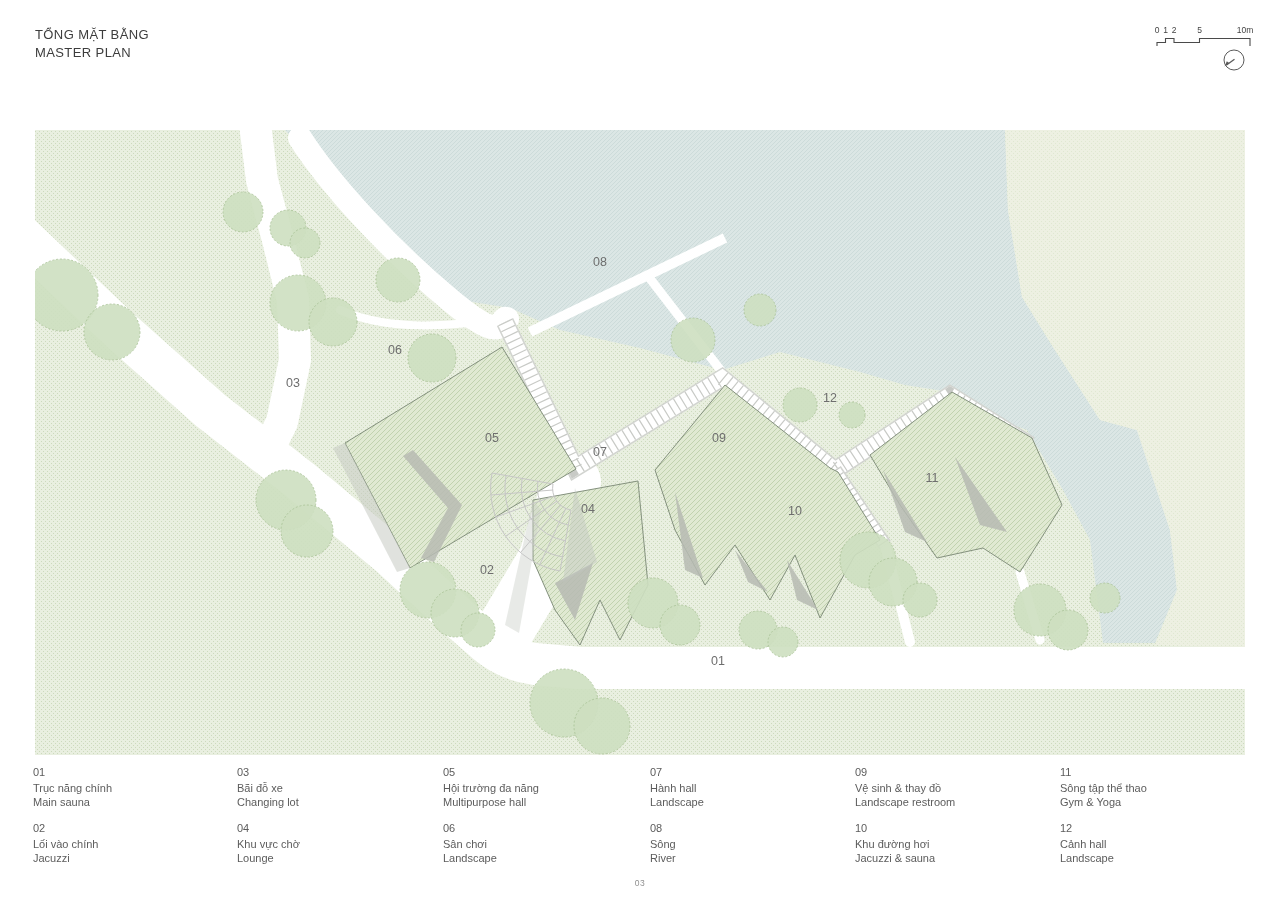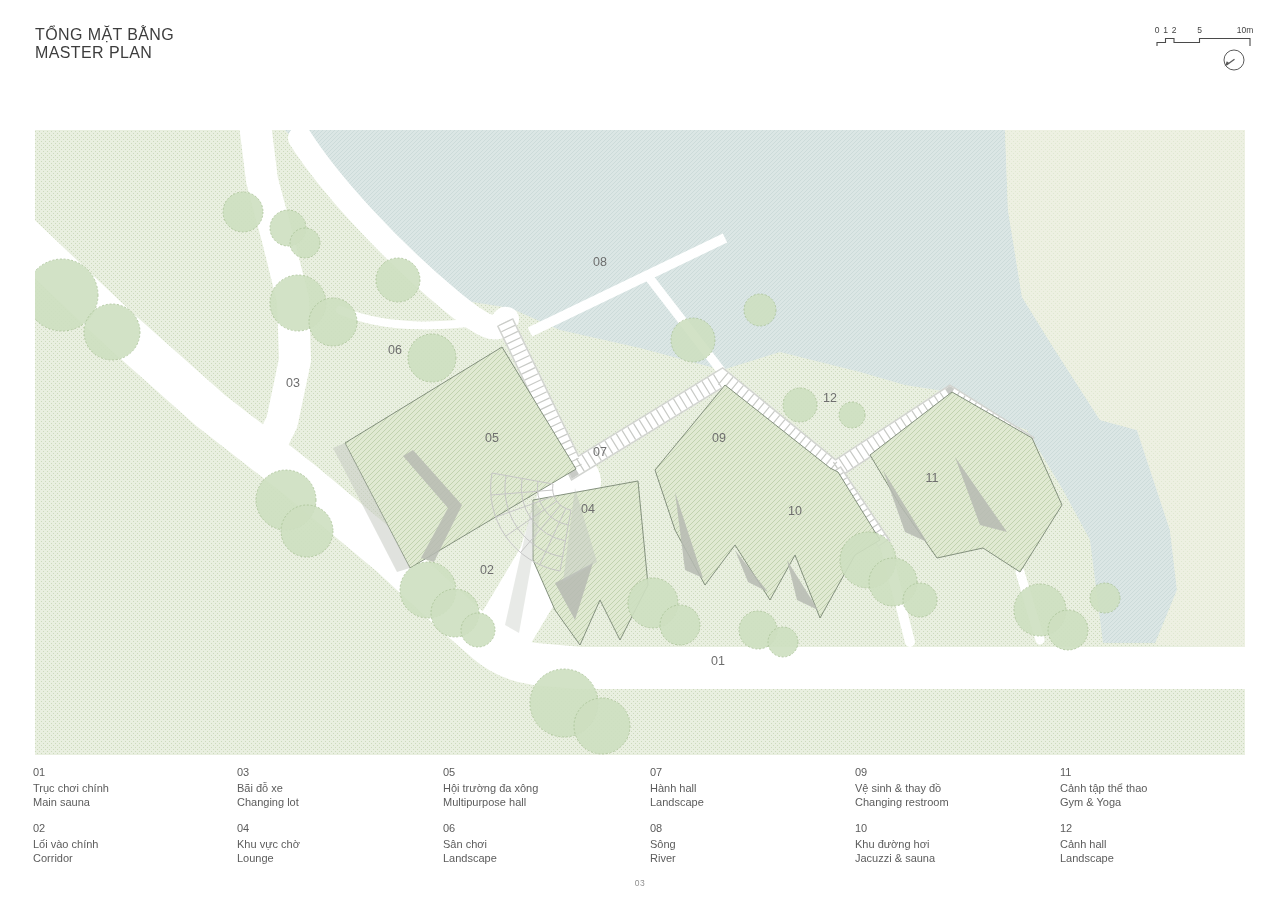--- a/index.html
+++ b/index.html
@@ -1,20 +1,20 @@
 <!DOCTYPE html>
 <html><head>
 <meta charset="utf-8">
 <style>
   html,body{margin:0;padding:0;background:#ffffff;}
   .page{
     position:relative;width:1280px;height:904px;background:#ffffff;overflow:hidden;
     font-family:"Liberation Sans", sans-serif;
   }
-  .title-block{position:absolute;left:35px;top:26px;color:#3d3d3d;font-size:16px;
+  .title-block{position:absolute;left:35px;top:26px;color:#3d3d3d;font-size:13px;
     line-height:18px;font-weight:500;letter-spacing:.4px;}
   .scalebar{position:absolute;left:1155px;top:24px;}
   .plan-wrap{position:absolute;left:35px;top:130px;width:1210px;height:625px;}
   .legend{position:absolute;left:0;top:760px;width:1280px;color:#5c5c5c;font-size:11px;line-height:14.5px;}
   .legend-item{position:absolute;width:190px;}
   .legend-item .num{display:block;margin-bottom:1px;}
   .col1{left:33px}.col2{left:237px}.col3{left:443px}.col4{left:650px}.col5{left:855px}.col6{left:1060px}
   .row1{top:5px}.row2{top:61px}
   .footer-page{position:absolute;left:0;top:878px;width:1280px;text-align:center;
     font-size:8.5px;color:#8f8f8f;letter-spacing:.5px;}
@@ -185,71 +185,71 @@
         <text class="marker" x="760" y="385">10</text>
         <text class="marker" x="897" y="352">11</text>
         <text class="marker" x="795" y="272">12</text>
       </g>
     </svg>
   </div>
 
   <div class="legend">
     <div class="legend-item col1 row1">
       <span class="num">01</span>
-      <div>Trục chơi chính</div>
+      <div>Trục năng chính</div>
       <div>Main sauna</div>
     </div>
     <div class="legend-item col1 row2">
       <span class="num">02</span>
       <div>Lối vào chính</div>
-      <div>Corridor</div>
+      <div>Jacuzzi</div>
     </div>
     <div class="legend-item col2 row1">
       <span class="num">03</span>
       <div>Bãi đỗ xe</div>
       <div>Changing lot</div>
     </div>
     <div class="legend-item col2 row2">
       <span class="num">04</span>
       <div>Khu vực chờ</div>
       <div>Lounge</div>
     </div>
     <div class="legend-item col3 row1">
       <span class="num">05</span>
-      <div>Hội trường đa xông</div>
+      <div>Hội trường đa năng</div>
       <div>Multipurpose hall</div>
     </div>
     <div class="legend-item col3 row2">
       <span class="num">06</span>
       <div>Sân chơi</div>
       <div>Landscape</div>
     </div>
     <div class="legend-item col4 row1">
       <span class="num">07</span>
       <div>Hành hall</div>
       <div>Landscape</div>
     </div>
     <div class="legend-item col4 row2">
       <span class="num">08</span>
       <div>Sông</div>
       <div>River</div>
     </div>
     <div class="legend-item col5 row1">
       <span class="num">09</span>
       <div>Vệ sinh &amp; thay đồ</div>
-      <div>Changing restroom</div>
+      <div>Landscape restroom</div>
     </div>
     <div class="legend-item col5 row2">
       <span class="num">10</span>
       <div>Khu đường hơi</div>
       <div>Jacuzzi &amp; sauna</div>
     </div>
     <div class="legend-item col6 row1">
       <span class="num">11</span>
-      <div>Cảnh tập thể thao</div>
+      <div>Sông tập thể thao</div>
       <div>Gym &amp; Yoga</div>
     </div>
     <div class="legend-item col6 row2">
       <span class="num">12</span>
       <div>Cảnh hall</div>
       <div>Landscape</div>
     </div>
   </div>
 
   <div class="footer-page">03</div>

